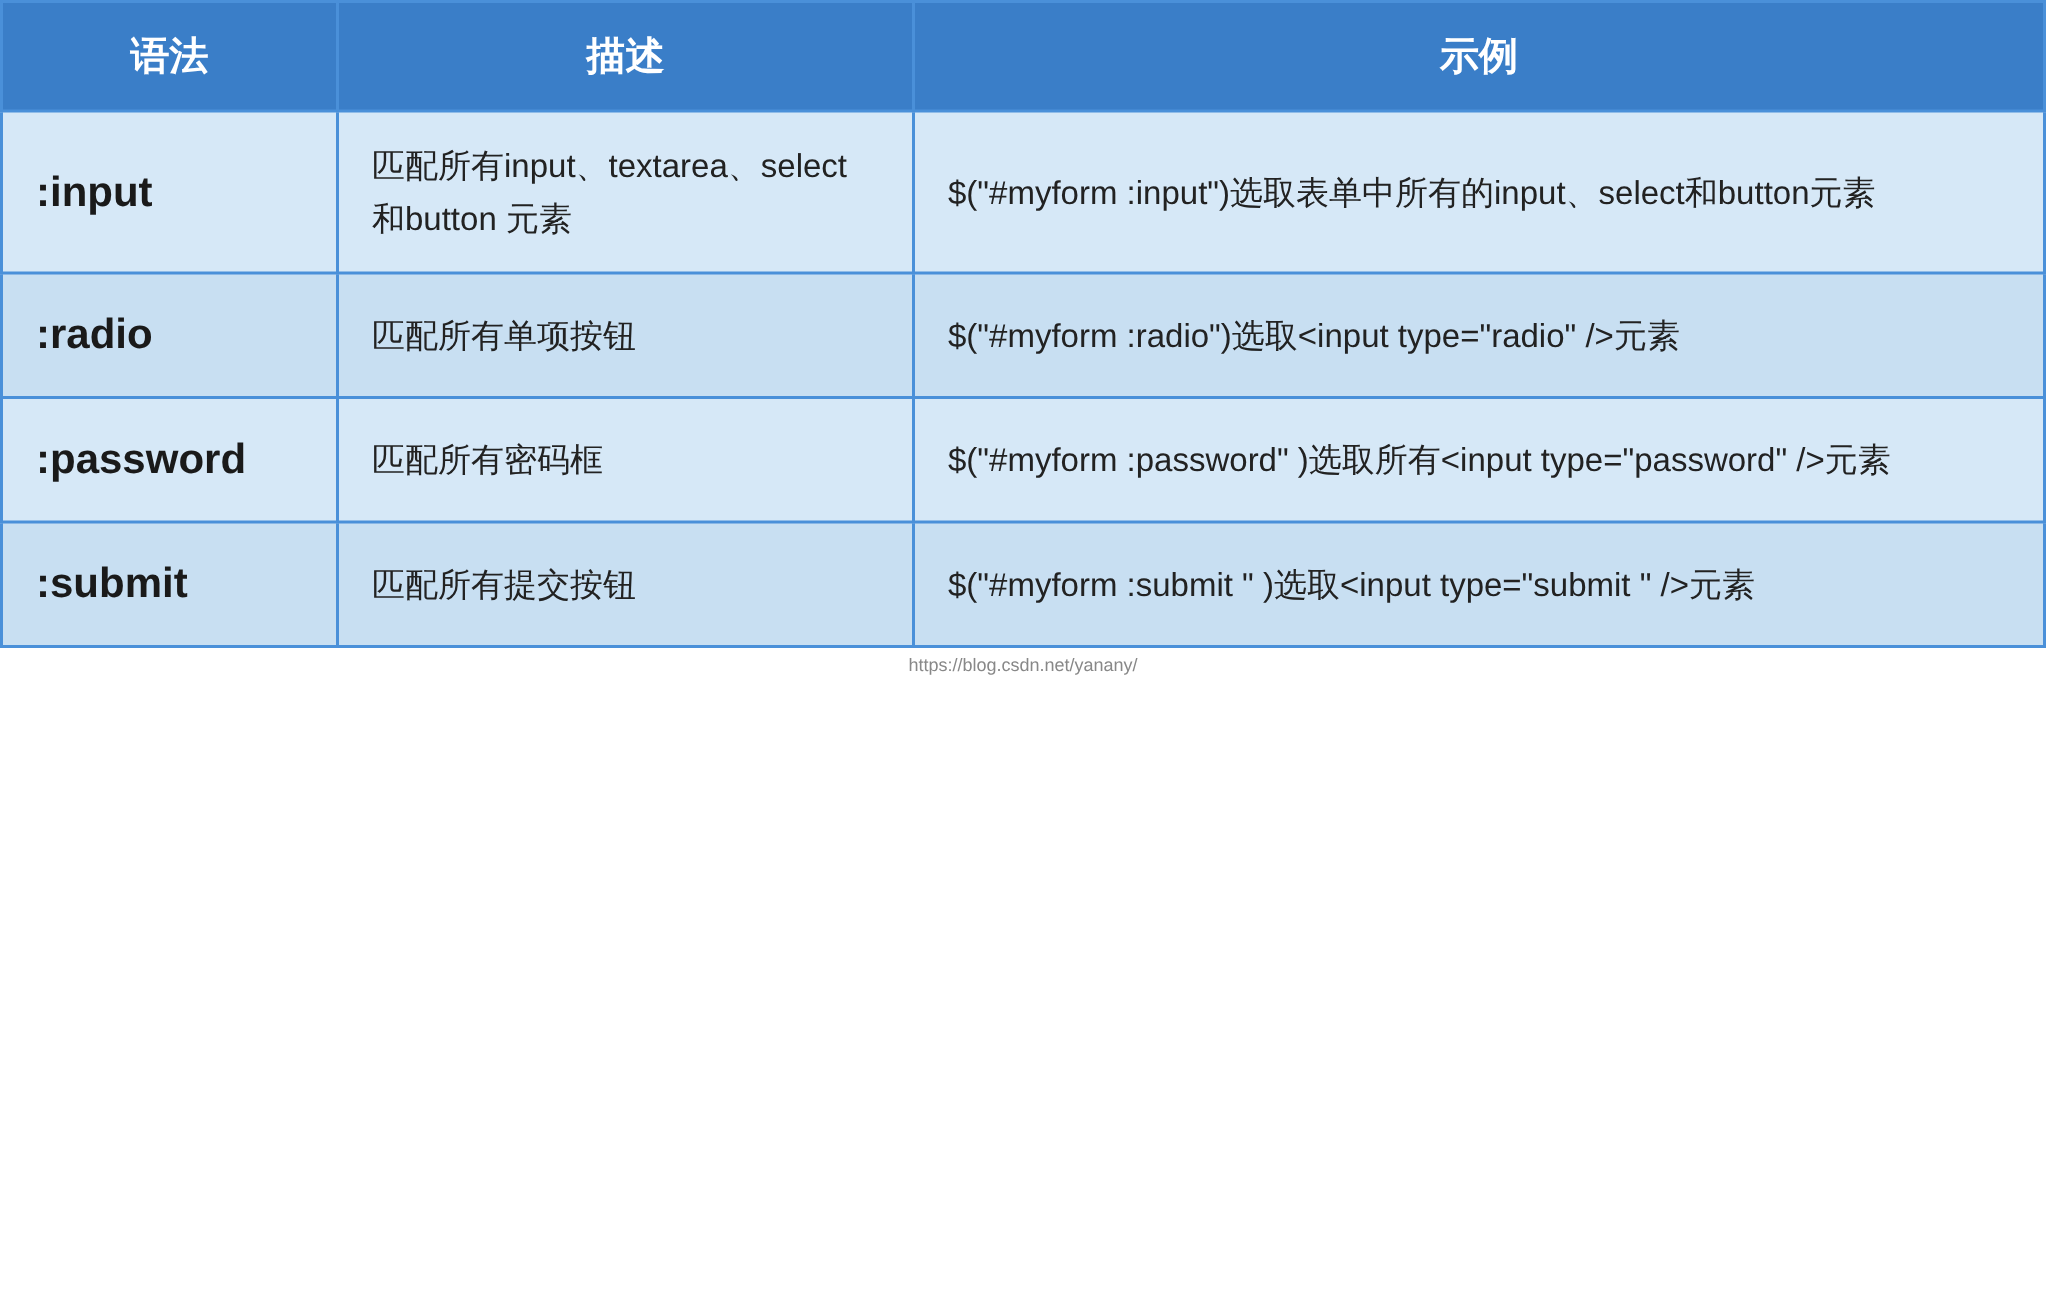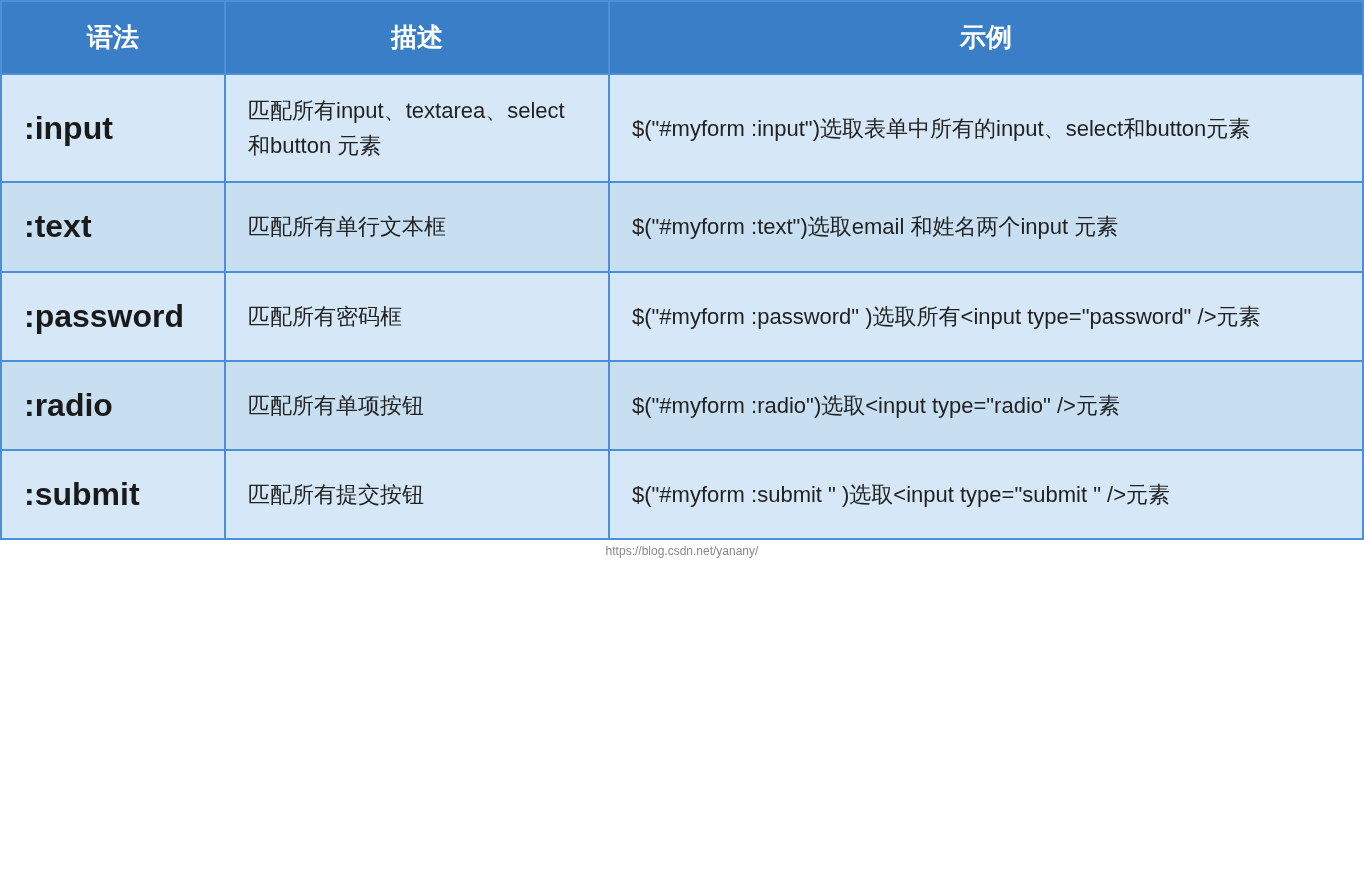--- a/index.html
+++ b/index.html
@@ -42,21 +42,21 @@
     }
     tbody td {
       padding: 18px 22px;
       font-size: 22px;
       color: #222;
       border: 2px solid #4a90d9;
       vertical-align: middle;
       line-height: 1.6;
     }
     tbody td:first-child {
-      font-size: 32px;
+      font-size: 28px;
       font-weight: bold;
       color: #1a1a1a;
       width: 224px;
       text-align: left;
       white-space: nowrap;
     }
     tbody td:nth-child(2) {
       width: 384px;
     }
     tbody td:nth-child(3) {
@@ -81,33 +81,28 @@
         <th>示例</th>
       </tr>
     </thead>
     <tbody id="table-body">
     <tr>
           <td>:input</td>
           <td>匹配所有input、textarea、select和button 元素</td>
           <td>$("#myform  :input")选取表单中所有的input、select和button元素</td>
         </tr>
         <tr>
-          <td>:text</td>
-          <td>匹配所有单行文本框</td>
-          <td>$("#myform  :text")选取email 和姓名两个input 元素</td>
+          <td>:radio</td>
+          <td>匹配所有单项按钮</td>
+          <td>$("#myform  :radio")选取&lt;input type="radio" /&gt;元素</td>
         </tr>
         <tr>
           <td>:password</td>
           <td>匹配所有密码框</td>
           <td>$("#myform  :password" )选取所有&lt;input type="password" /&gt;元素</td>
-        </tr>
-        <tr>
-          <td>:radio</td>
-          <td>匹配所有单项按钮</td>
-          <td>$("#myform  :radio")选取&lt;input type="radio" /&gt;元素</td>
         </tr>
         <tr>
           <td>:submit</td>
           <td>匹配所有提交按钮</td>
           <td>$("#myform  :submit " )选取&lt;input type="submit " /&gt;元素</td>
         </tr>
       </tbody>
   </table>
   <div class="footer-note">https://blog.csdn.net/yanany/</div>
 </div>

